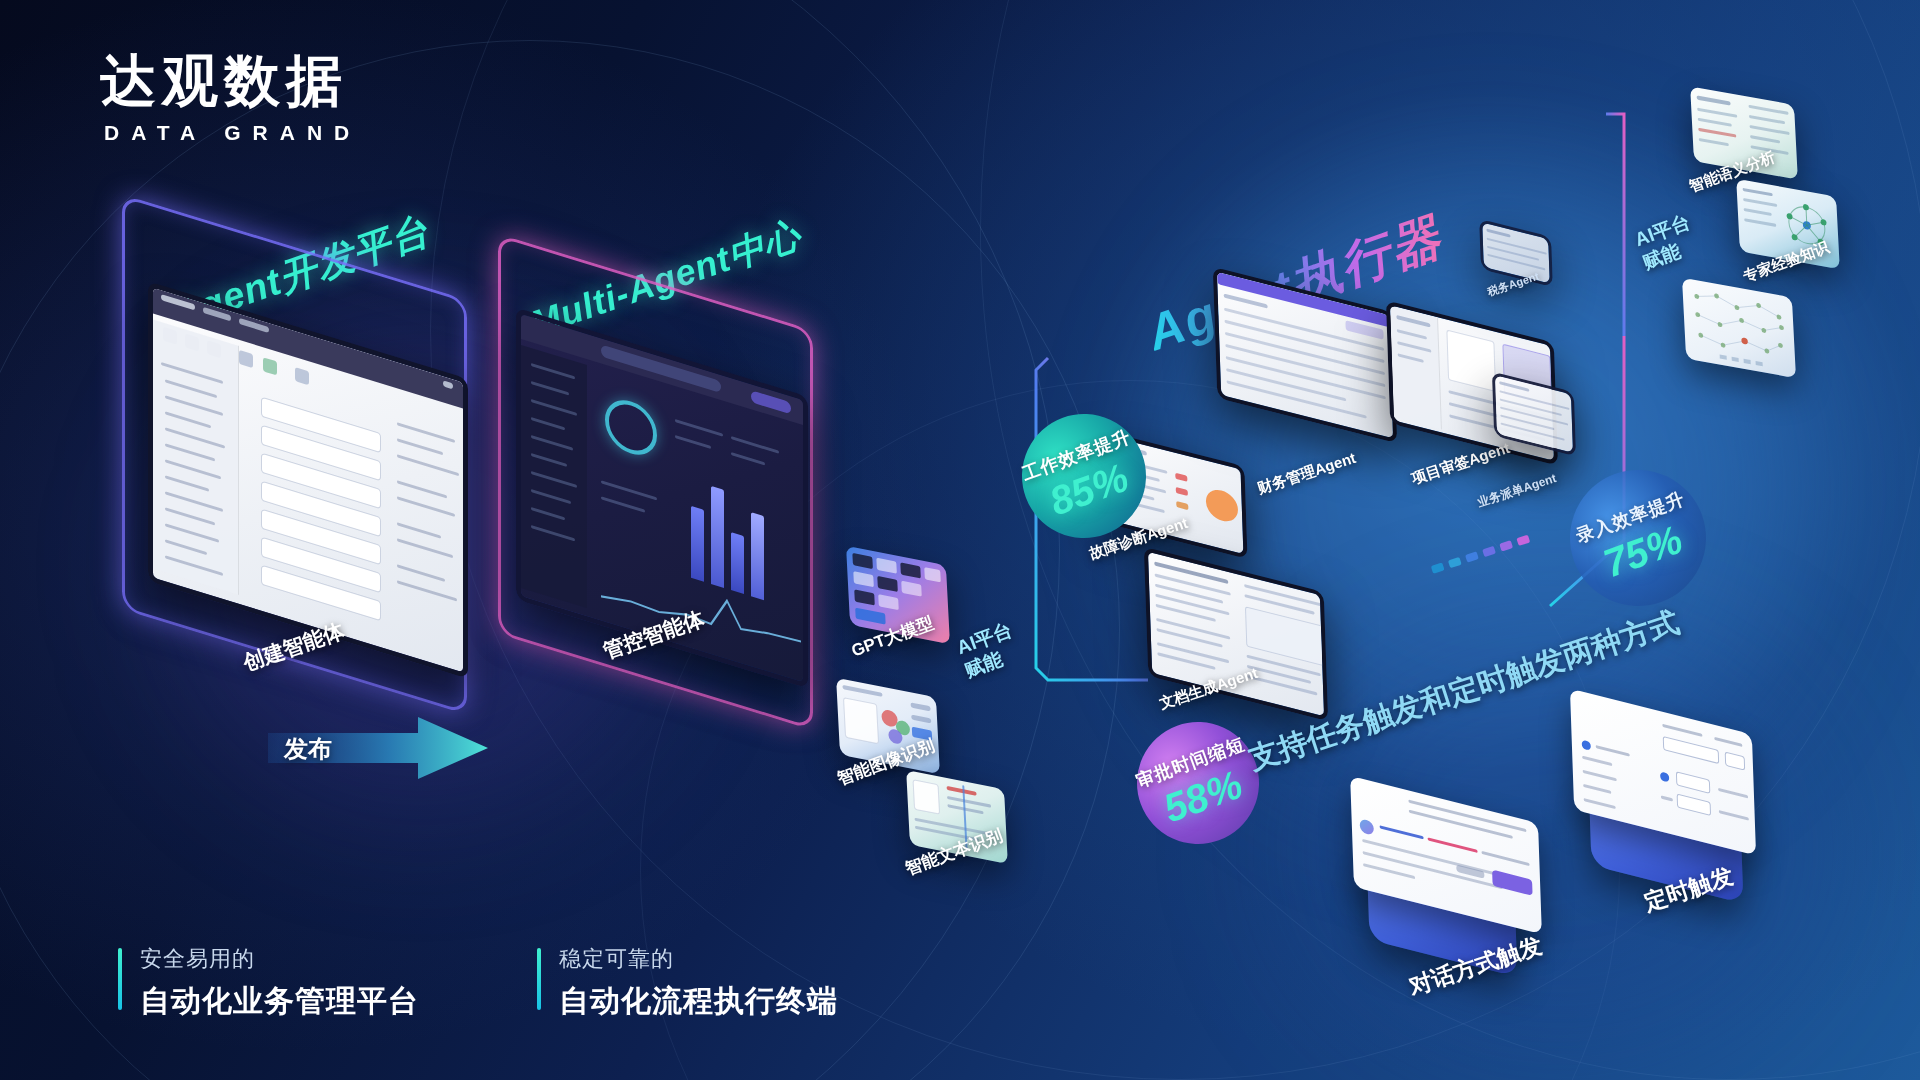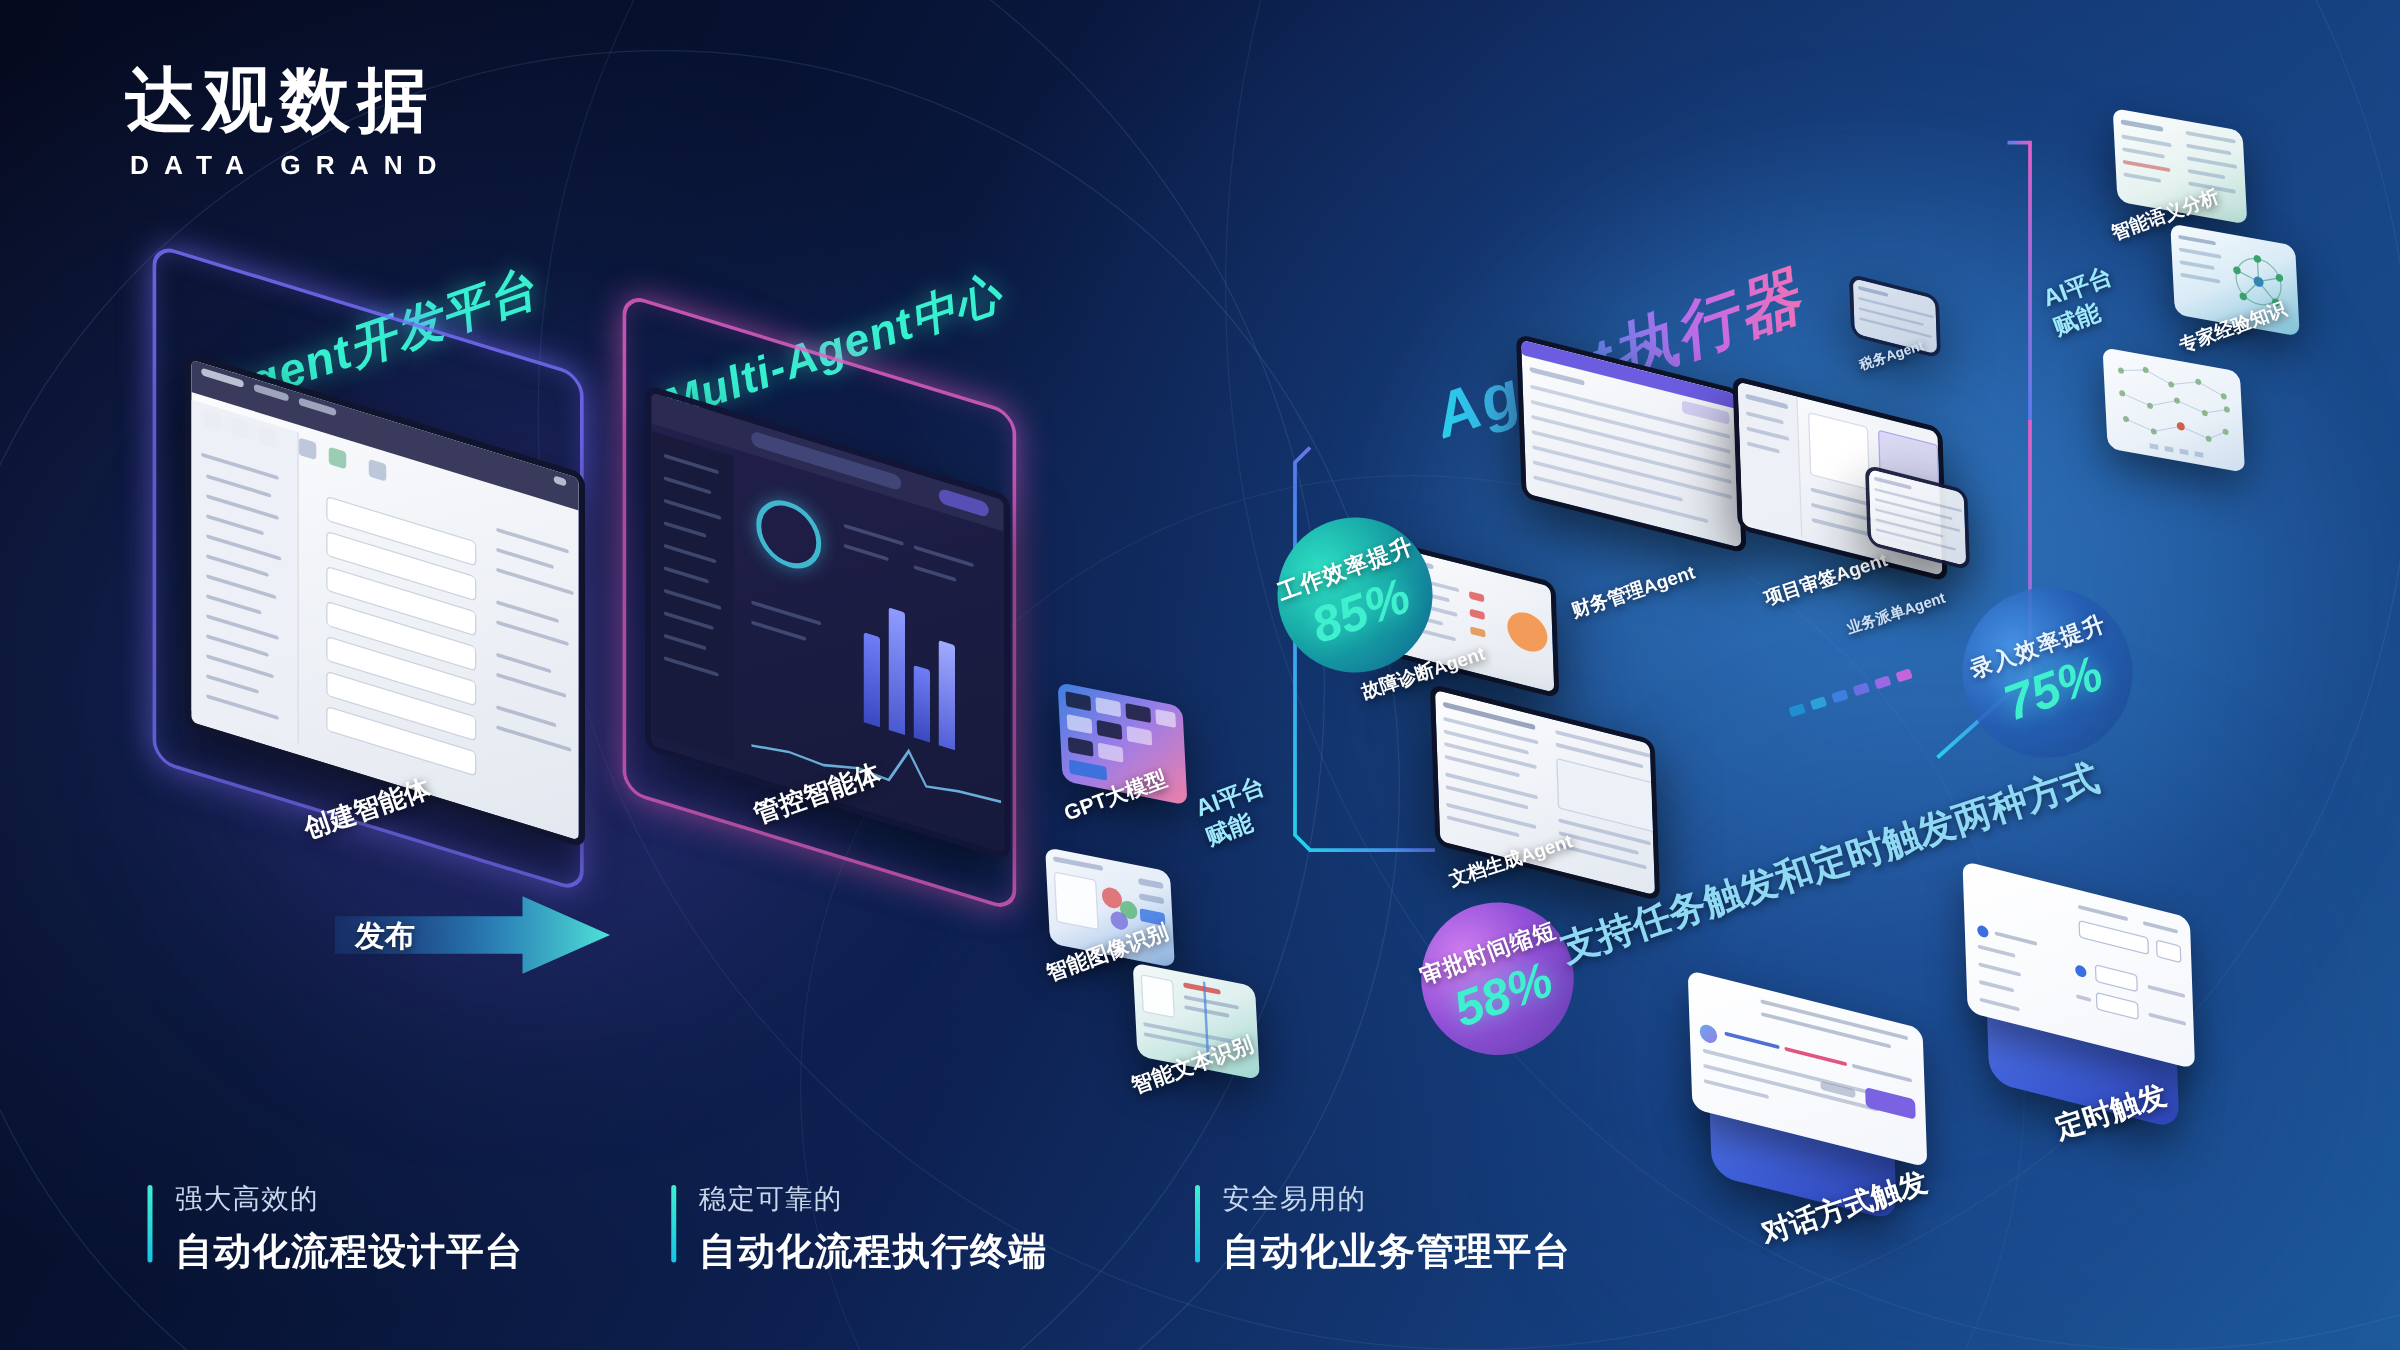--- a/index.html
+++ b/index.html
@@ -600,28 +600,23 @@
     <div class="cc-line" style="left:146px; top:62px; width:30px; background:rgba(120,135,170,.45);"></div>
     <div class="cc-accent" style="left:104px; top:78px; width:34px; height:14px; border:1px solid rgba(120,140,185,.55); border-radius:3px; background:#fff;"></div>
     <div class="cc-line" style="left:146px; top:84px; width:30px; background:rgba(120,135,170,.45);"></div>
     <div class="cc-line" style="left:88px; top:84px; width:12px; background:rgba(120,135,170,.45);"></div>
   </div>
   <div class="lbl" style="left:1645px; top:888px; font-size:23px; transform:rotate(-18deg); transform-origin:left center;">定时触发</div>
 
   <div id="captions">
     <div class="cap">
       <div class="tick"></div>
-      <div class="cap-sm">强大高效的</div>
-      <div class="cap-lg">自动化流程设计平台</div>
+      <div class="cap-sm">安全易用的</div>
+      <div class="cap-lg">自动化业务管理平台</div>
     </div>
     <div class="cap">
       <div class="tick"></div>
       <div class="cap-sm">稳定可靠的</div>
       <div class="cap-lg">自动化流程执行终端</div>
     </div>
-    <div class="cap">
-      <div class="tick"></div>
-      <div class="cap-sm">安全易用的</div>
-      <div class="cap-lg">自动化业务管理平台</div>
-    </div>
   </div>
 
 </div>
 
 </body></html>

